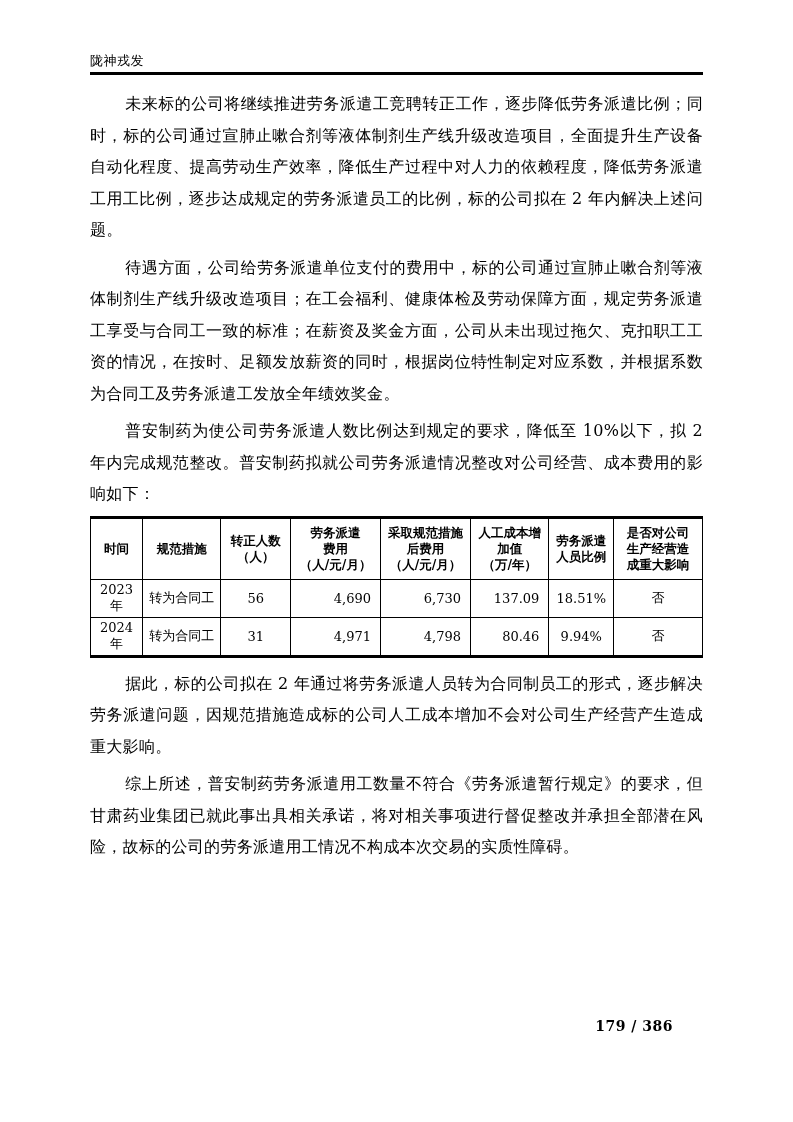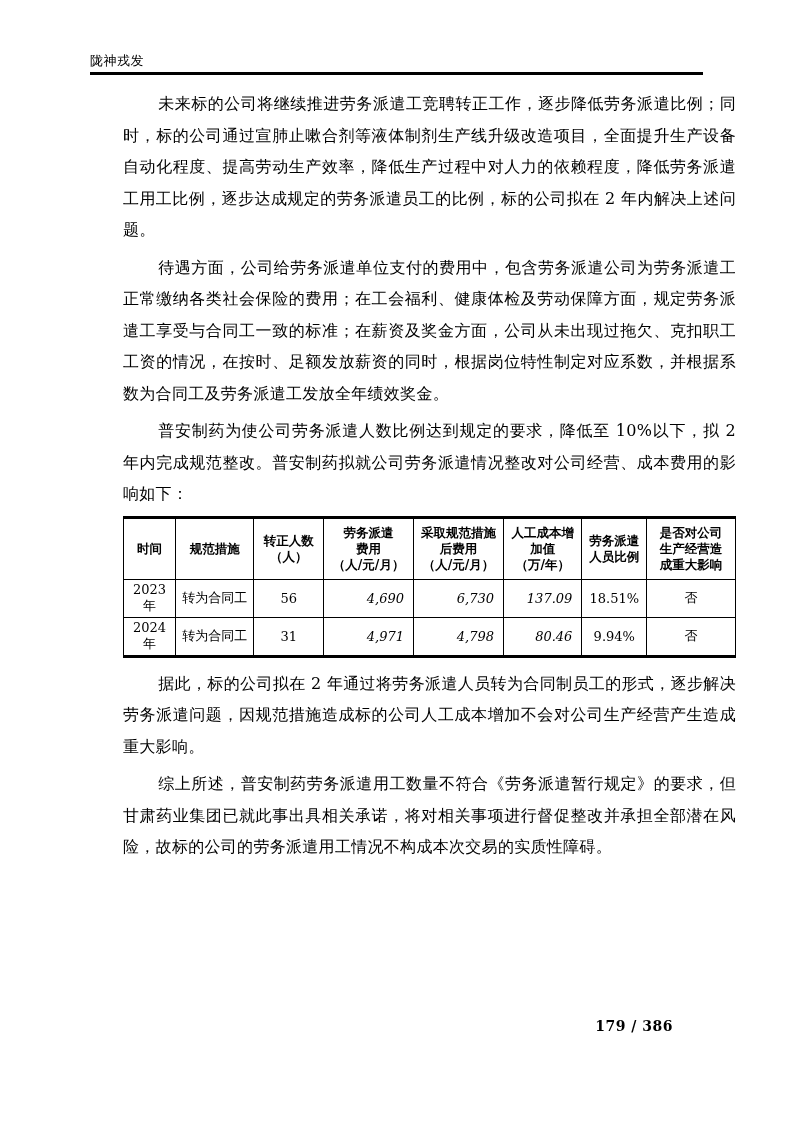--- a/index.html
+++ b/index.html
@@ -10,59 +10,59 @@
   }
   .doc-header {
     position:absolute; top:52px; left:90px; width:613px;
     display:flex; justify-content:space-between; align-items:baseline;
     font-size:13px; letter-spacing:0.5px;gap:44px;
   }
   .header-rule {
     position:absolute; top:72px; left:90px; width:613px; height:3px;
     border-top:1px solid #000; border-bottom:2px solid #000;
   }
-  .content { position:absolute; top:88px; left:90px; width:613px;margin-left:33px; }
+  .content { position:absolute; top:88px; left:90px; width:613px; }
   .para {
     font-size:16px; line-height:31.5px; text-align:justify; text-indent:2.2em;
     margin-bottom:6px; letter-spacing:0.3px;
   }
   table.report {
     width:100%; border-collapse:collapse; table-layout:fixed;
     margin-top:3px; margin-bottom:10px;
     border-top:3px solid #000; border-bottom:3px solid #000;
   }
   .report th, .report td {
     border:1px solid #000; text-align:center; vertical-align:middle;
     font-family:"DejaVu Serif","Liberation Serif",serif;
   }
   .report th {
     font-size:12.5px; font-weight:bold; line-height:16px;
     padding:6px 1px; white-space:pre-line;
   }
   .report td { font-size:13px; height:26px; padding:2px 3px; }
-  .report td.num { text-align:right; padding-right:9px;font-style:italic; }
+  .report td.num { text-align:right; padding-right:9px; }
   .footer {
     position:absolute; top:1018px; right:120px;
     font-size:14px; font-weight:bold; letter-spacing:0.5px;margin-left:13px;
   }
 </style>
 </head>
 <body>
 
 <div class="page">
 
   <div class="doc-header">
     <span>陇神戎发</span>
   </div>
   <div class="header-rule"></div>
 
   <div class="content">
 
     <p class="para">未来标的公司将继续推进劳务派遣工竞聘转正工作，逐步降低劳务派遣比例；同时，标的公司通过宣肺止嗽合剂等液体制剂生产线升级改造项目，全面提升生产设备自动化程度、提高劳动生产效率，降低生产过程中对人力的依赖程度，降低劳务派遣工用工比例，逐步达成规定的劳务派遣员工的比例，标的公司拟在 2 年内解决上述问题。</p>
-    <p class="para">待遇方面，公司给劳务派遣单位支付的费用中，包含劳务派遣公司为劳务派遣工正常缴纳各类社会保险的费用；在工会福利、健康体检及劳动保障方面，规定劳务派遣工享受与合同工一致的标准；在薪资及奖金方面，公司从未出现过拖欠、克扣职工工资的情况，在按时、足额发放薪资的同时，根据岗位特性制定对应系数，并根据系数为合同工及劳务派遣工发放全年绩效奖金。</p>
+    <p class="para">待遇方面，公司给劳务派遣单位支付的费用中，标的公司通过宣肺止嗽合剂等液体制剂生产线升级改造项目；在工会福利、健康体检及劳动保障方面，规定劳务派遣工享受与合同工一致的标准；在薪资及奖金方面，公司从未出现过拖欠、克扣职工工资的情况，在按时、足额发放薪资的同时，根据岗位特性制定对应系数，并根据系数为合同工及劳务派遣工发放全年绩效奖金。</p>
     <p class="para">普安制药为使公司劳务派遣人数比例达到规定的要求，降低至 10%以下，拟 2 年内完成规范整改。普安制药拟就公司劳务派遣情况整改对公司经营、成本费用的影响如下：</p>
 
     <table class="report">
       <colgroup>
         <col style="width:8.5%">
           <col style="width:12.8%">
           <col style="width:11.4%">
         <col style="width:14.7%">
           <col style="width:14.7%">
           <col style="width:12.8%">

